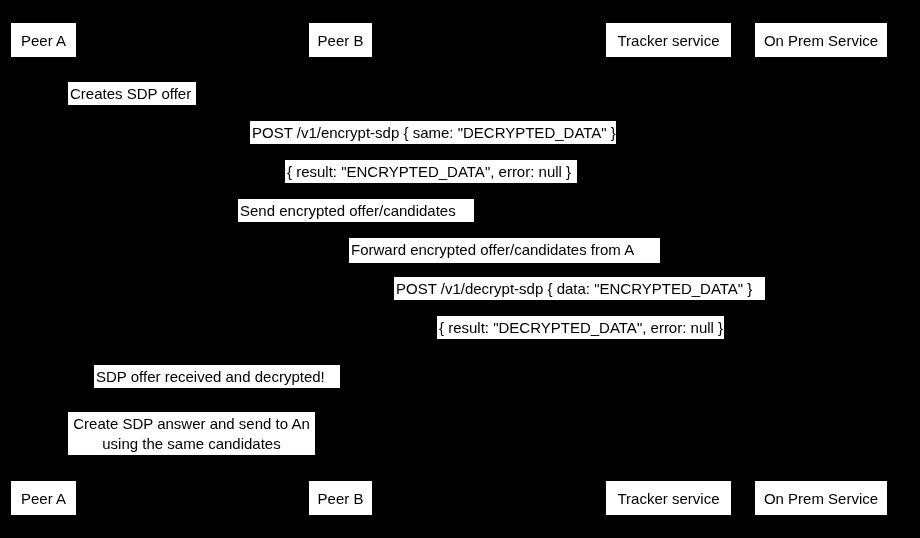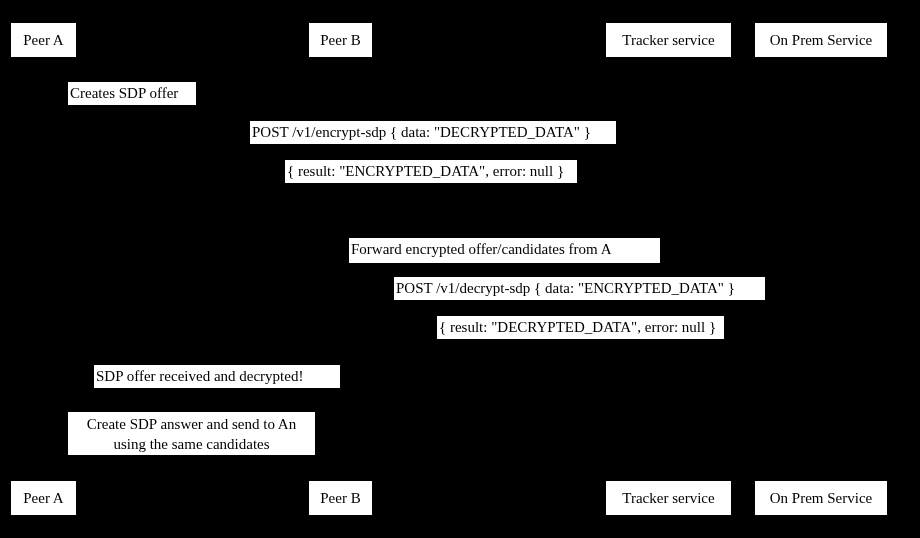--- a/index.html
+++ b/index.html
@@ -7,21 +7,21 @@
     margin: 0;
     padding: 0;
     background: #000000;
   }
   #canvas {
     position: relative;
     width: 920px;
     height: 538px;
     background: #000000;
     overflow: hidden;
-    font-family: Liberation Serif, serif;
+    font-family: Liberation Sans, sans-serif;
     -webkit-font-smoothing: antialiased;
   }
 
   
   .participant {
     position: absolute;
     box-sizing: border-box;
     background: #ffffff;
     color: #000000;
     border: 1px solid #000000;
@@ -91,24 +91,25 @@
   </div>
   <div class="participant" style="left:605px; top:22px; width:127px; height:36px;">
     <span>Tracker service</span>
   </div>
   <div class="participant" style="left:754px; top:22px; width:134px; height:36px;">
     <span>On Prem Service</span>
   </div>
 
   <div class="label" style="left:68px; top:82px; width:128px; height:23px;">Creates SDP offer</div>
 
-  <div class="label" style="left:250px; top:121px; width:366px; height:23px;">POST /v1/encrypt-sdp { data: "DECRYPTED_DATA" }</div>
+  <div class="label" style="left:250px; top:121px; width:366px; height:23px;">POST /v1/encrypt-sdp { same: "DECRYPTED_DATA" }</div>
 
   <div class="label" style="left:285px; top:160px; width:292px; height:23px;">{ result: "ENCRYPTED_DATA", error: null }</div>
 
+  <div class="label" style="left:238px; top:199px; width:236px; height:23px;">Send encrypted offer/candidates</div>
 
   <div class="label" style="left:349px; top:238px; width:311px; height:25px;">Forward encrypted offer/candidates from A</div>
 
   <div class="label" style="left:394px; top:277px; width:371px; height:23px;">POST /v1/decrypt-sdp { data: "ENCRYPTED_DATA" }</div>
 
   <div class="label" style="left:437px; top:316px; width:287px; height:23px;">{ result: "DECRYPTED_DATA", error: null }</div>
 
   <div class="label" style="left:70px; top:365px; width:246px; height:23px;margin-left:24px;">SDP offer received and decrypted!</div>
 
   <div class="label multiline" style="left:68px; top:412px; width:247px; height:43px;">

